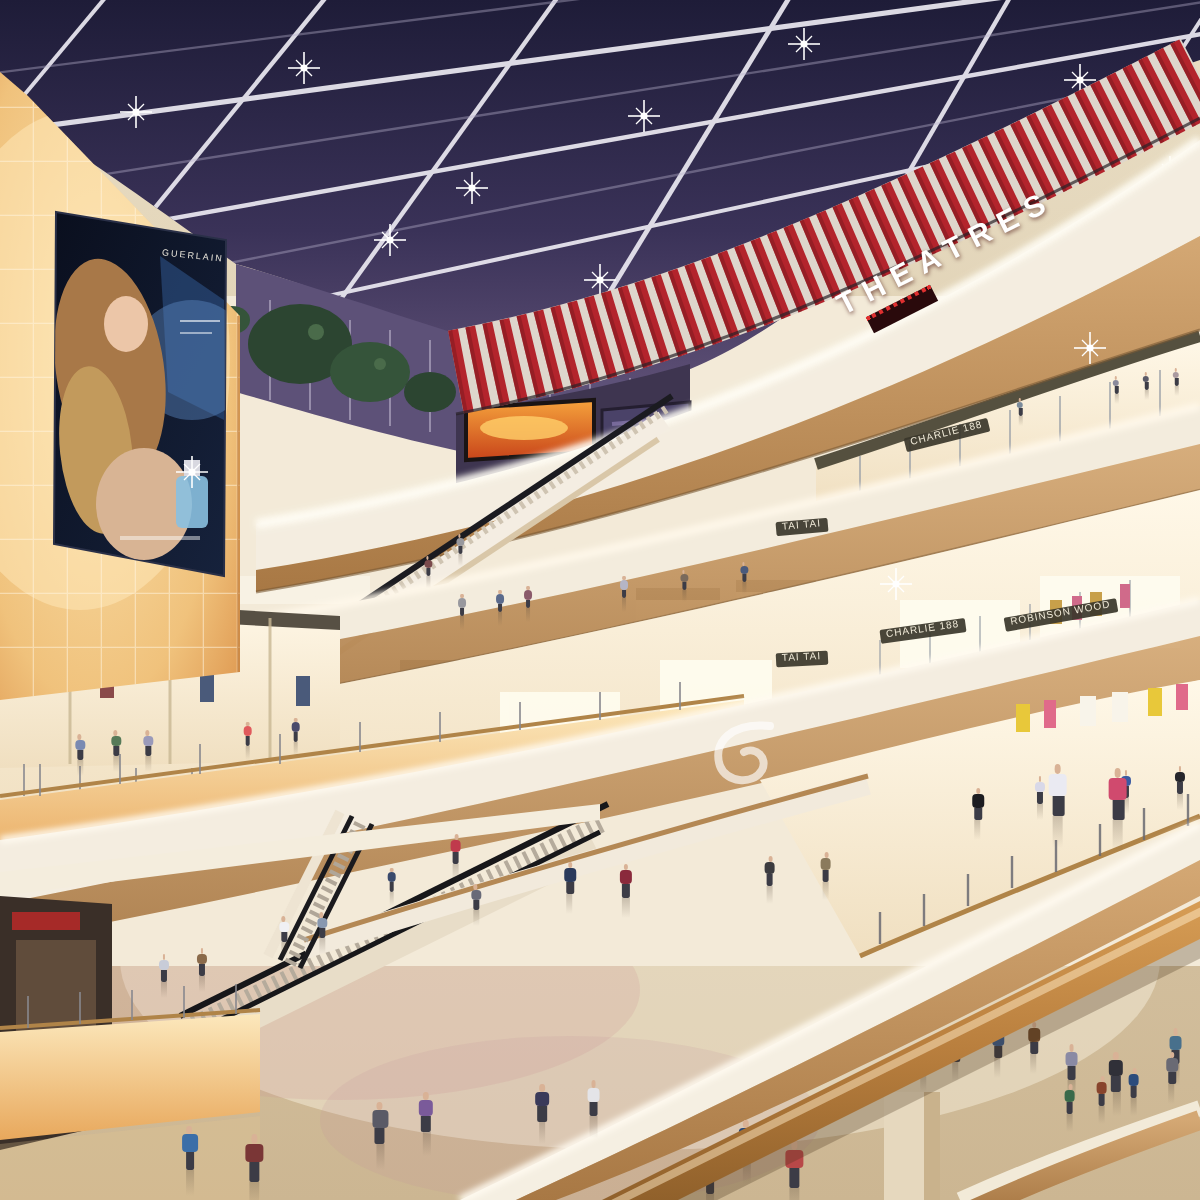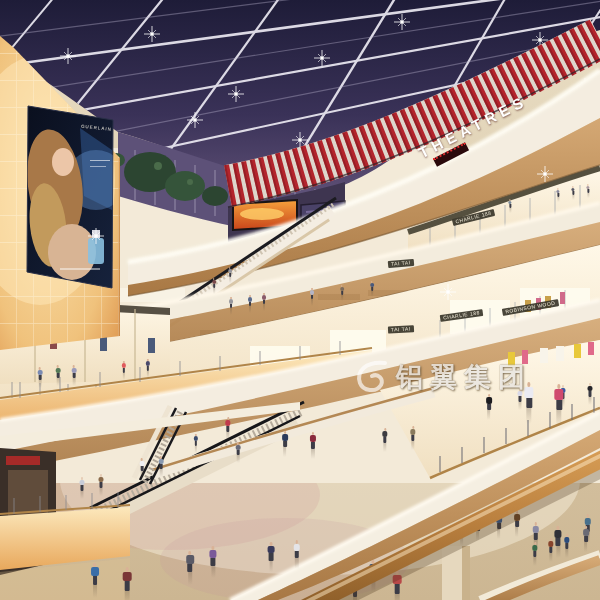--- a/index.html
+++ b/index.html
@@ -708,16 +708,15 @@
     <div class="sign" style="left:452px;top:214px;transform:rotate(-14deg);">CHARLIE 188</div>
     <div class="sign" style="left:388px;top:260px;transform:rotate(-5deg);">TAI TAI</div>
     <div class="sign" style="left:388px;top:326px;transform:rotate(-3deg);">TAI TAI</div>
     <div class="sign" style="left:440px;top:312px;transform:rotate(-8deg);">CHARLIE 188</div>
     <div class="sign" style="left:502px;top:304px;transform:rotate(-10deg);">ROBINSON WOOD</div>
 
     <div id="watermark">
       <svg width="40" height="40" viewBox="0 0 40 40">
         <path d="M33,6 C14,4 4,14 8,26 C11,34 24,36 29,28 C32,22 26,16 20,19" fill="none" stroke="rgba(255,255,255,.8)" stroke-width="4" stroke-linecap="round"></path>
       </svg>
-      <span id="watermark-text">铝翼集团</span>
     </div>
   </div>
 </div>
 
 </body></html>

